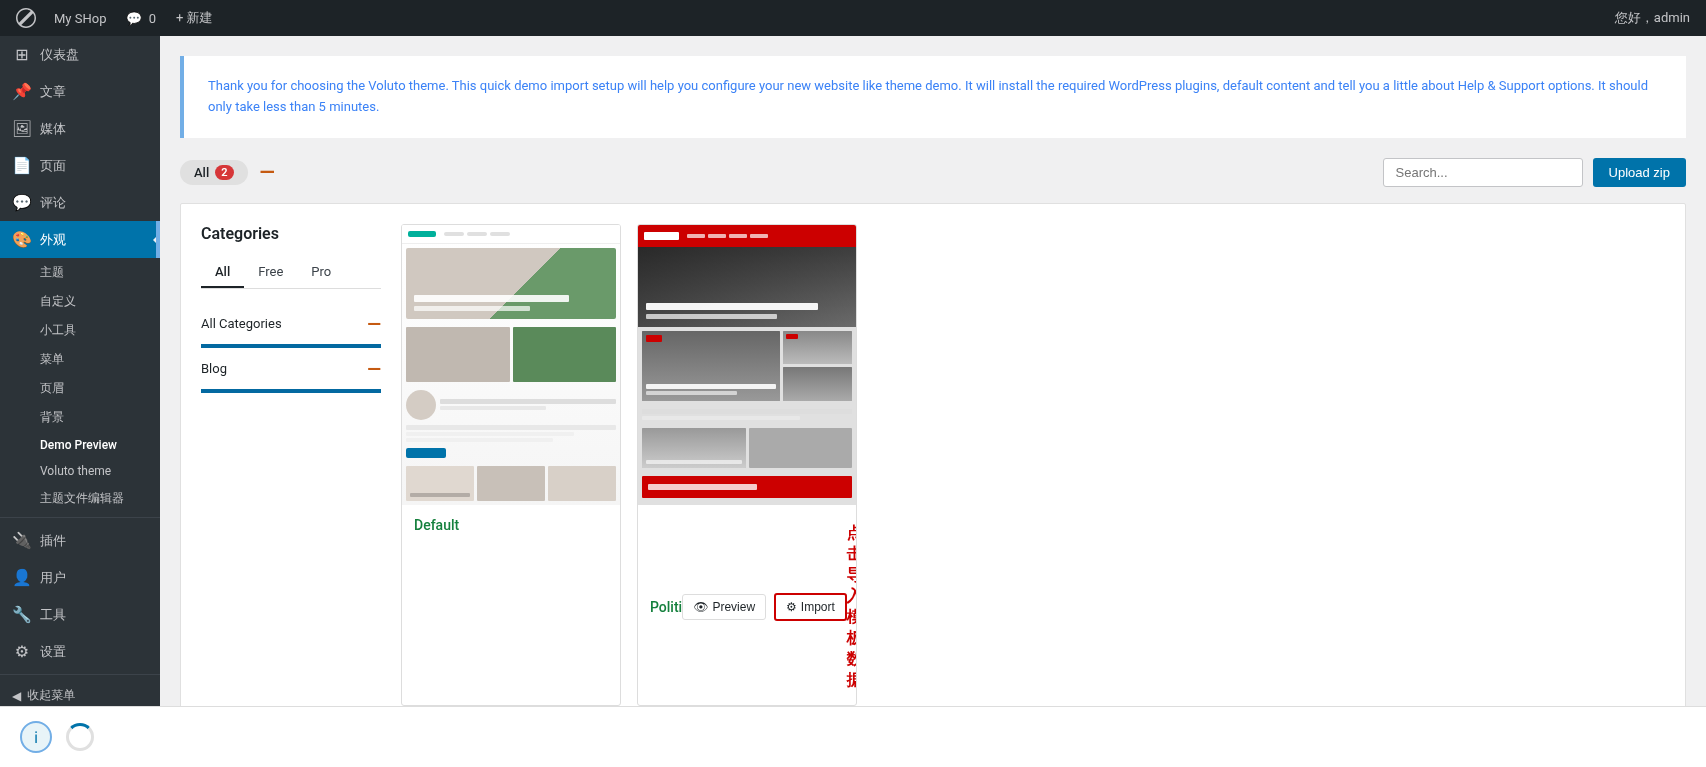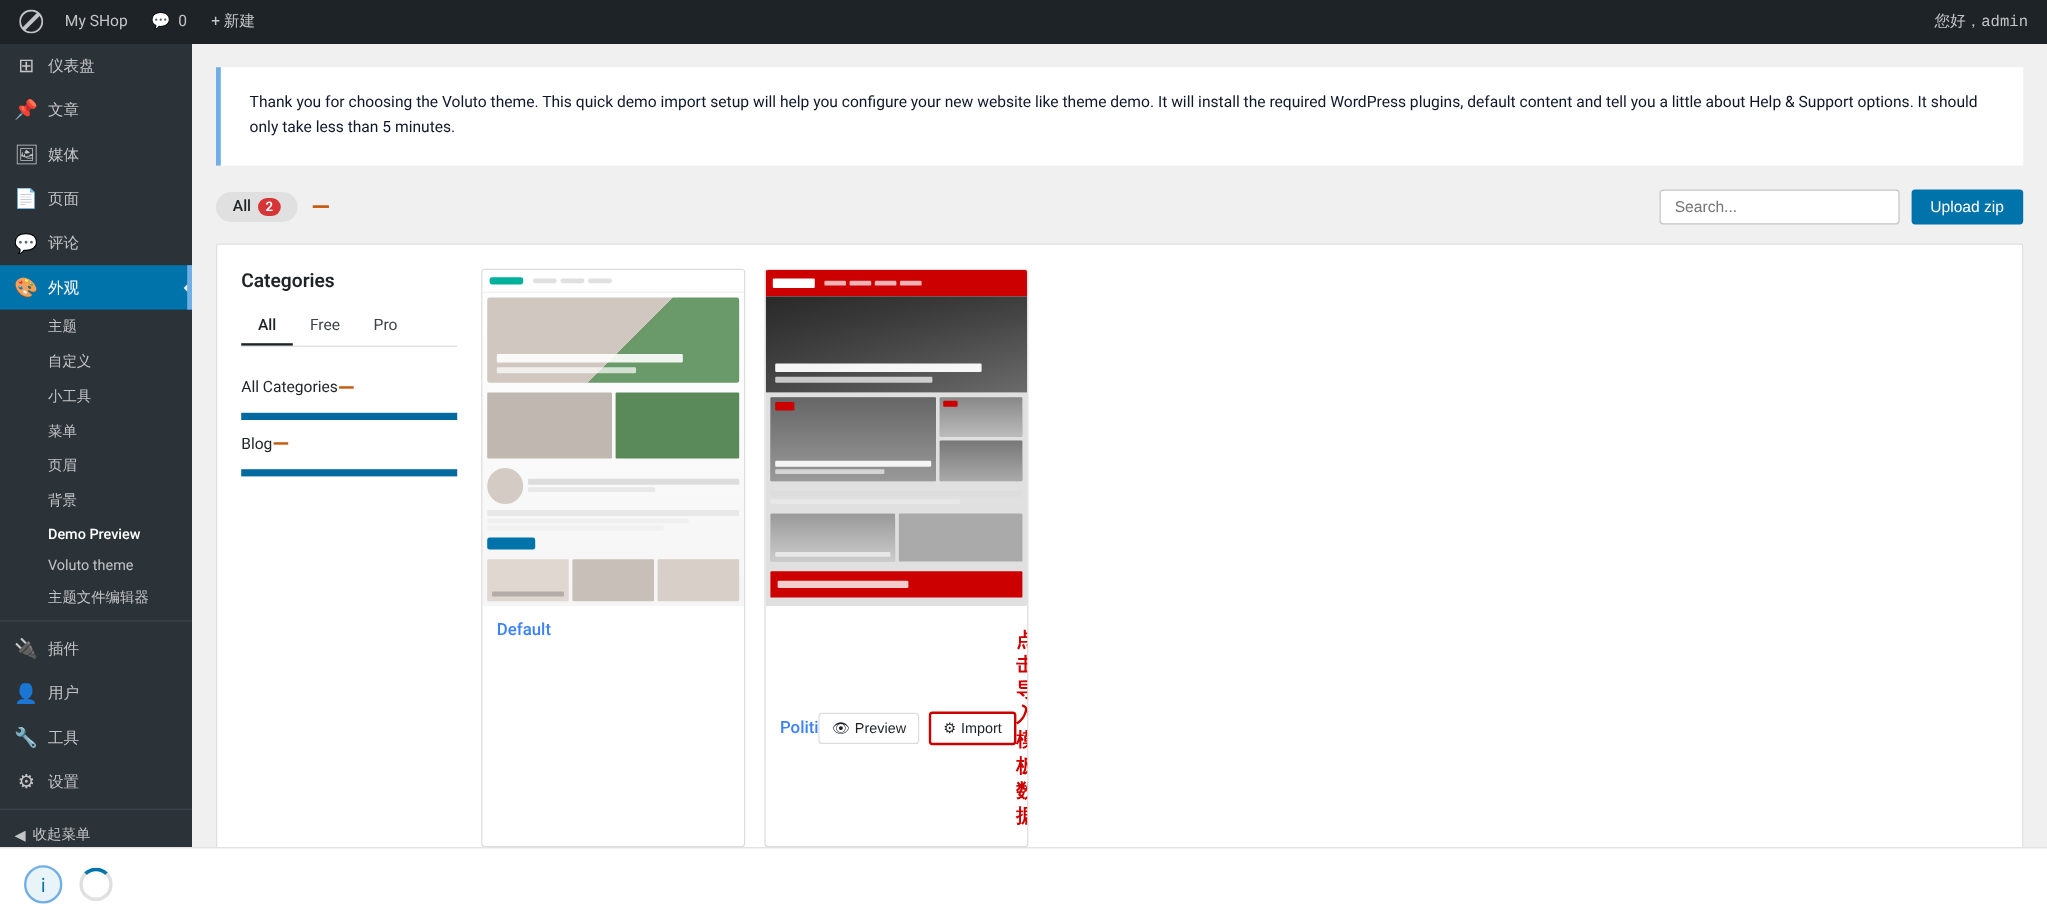--- a/index.html
+++ b/index.html
@@ -17,21 +17,21 @@
       z-index: 9999;
     }
     .adminbar-left { display: flex; align-items: center; gap: 0; flex: 1; }
     .adminbar-item {
       display: flex; align-items: center; gap: 6px;
       color: #c3c4c7; padding: 0 10px; height: 36px; cursor: pointer;
       font-size: 13px; white-space: nowrap; justify-content: flex-end;
     }
     .adminbar-item.wp-logo { padding: 0 8px; }
     .wp-logo-svg { width: 20px; height: 20px; fill: #c3c4c7; }
-    .adminbar-right { color: #c3c4c7; font-size: 13px; padding-right: 8px; font-family: Liberation Mono, monospace; }
+    .adminbar-right { color: #c3c4c7; font-size: 13px; padding-right: 8px; }
 
     
     #wpwrap { display: flex; margin-top: 36px; min-height: calc(100vh - 36px); }
 
     
     #adminmenu {
       width: 160px;
       background: #2c3338;
       flex-shrink: 0;
       padding-top: 0;
@@ -68,21 +68,21 @@
     }
 
     
     .welcome-banner {
       background: #fff;
       border-left: 4px solid #72aee6;
       padding: 20px 24px;
       margin-bottom: 20px;
     }
     .welcome-banner h1 { font-size: 20px; font-weight: 600; margin-bottom: 10px; color: #1d2327; }
-    .welcome-banner p { color: #0f172a; line-height: 1.6; font-size: 13px; }
+    .welcome-banner p { color: #3b82f6; line-height: 1.6; font-size: 13px; }
 
     
     .filter-row {
       display: flex; align-items: center; justify-content: space-between;
       margin-bottom: 16px;
     }
     .filter-left { display: flex; align-items: center; gap: 12px; }
     .all-badge {
       display: flex; align-items: center; gap: 6px;
       background: #e0e0e0; border-radius: 20px; padding: 5px 14px;
@@ -122,43 +122,43 @@
       flex-shrink: 0;
     }
     .categories-panel h3 { font-size: 16px; font-weight: 600; margin-bottom: 14px; }
     .cat-tabs { display: flex; gap: 0; border-bottom: 1px solid #ddd; margin-bottom: 14px; }
     .cat-tab {
       padding: 7px 14px; cursor: pointer; font-size: 13px;
       color: #3c434a; border-bottom: 2px solid transparent;
     }
     .cat-tab.active { border-bottom: 2px solid #1d2327; color: #1d2327; font-weight: 500; }
     .cat-item {
-      display: flex; align-items: center; 
-      padding: 10px 0; border-bottom: 6px solid #0369a1; cursor: pointer;
+      display: flex; align-items: center; justify-content: space-between;
+      padding: 10px 0; border-bottom: 4px solid #0369a1; cursor: pointer;
       font-size: 13px; color: #1d2327;
     }
     .cat-dash { color: #c55a11; font-weight: bold; font-size: 18px; }
 
     
     .demo-cards { display: flex; gap: 16px; flex: 1; }
     .demo-card {
       width: 220px;
       background: #fff;
       border: 1px solid #ddd;
       border-radius: 3px;
       overflow: hidden;
       position: relative;
     }
     .demo-card-thumb {
       width: 100%; height: 280px; background: #e0e0e0;
       overflow: hidden; position: relative;
     }
     .demo-card-title {
       padding: 12px 12px 10px;
-      font-size: 14px; font-weight: 500; color: #3b82f6;
+      font-size: 14px; font-weight: 500; color: #15803d;
     }
     .btn-preview, .btn-import {
       display: flex; align-items: center; gap: 4px;
       border: 1px solid #ddd; border-radius: 3px;
       padding: 5px 10px; font-size: 12px; cursor: pointer;
       background: #fff; color: #1d2327;
     }
     .btn-import { border: 2px solid #e00; color: #1d2327; }
 
     

